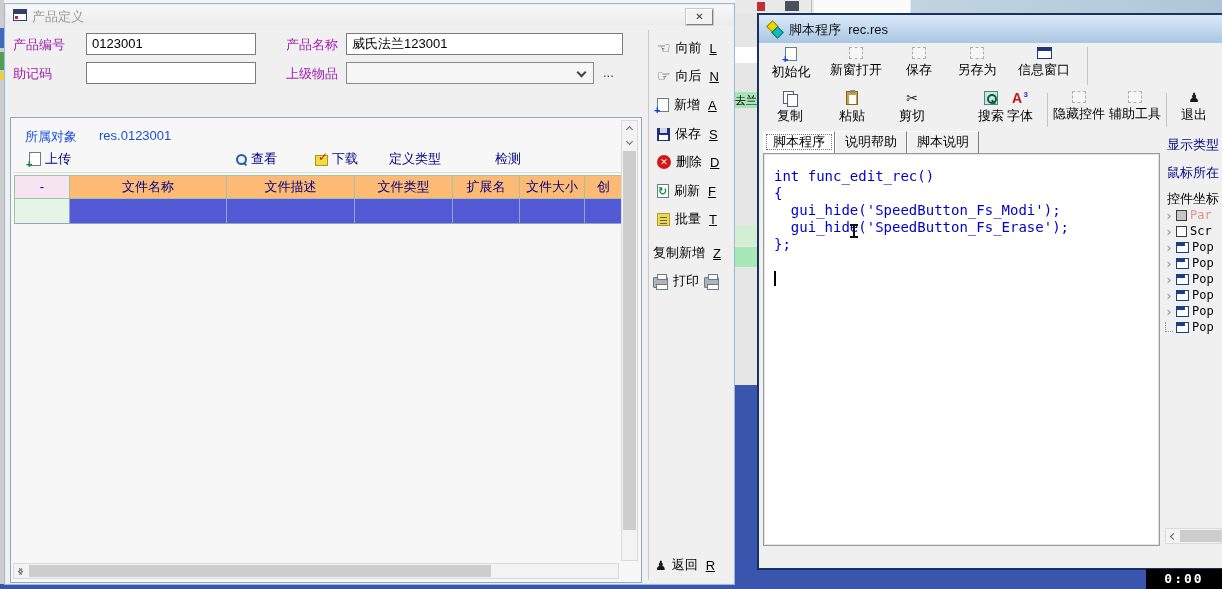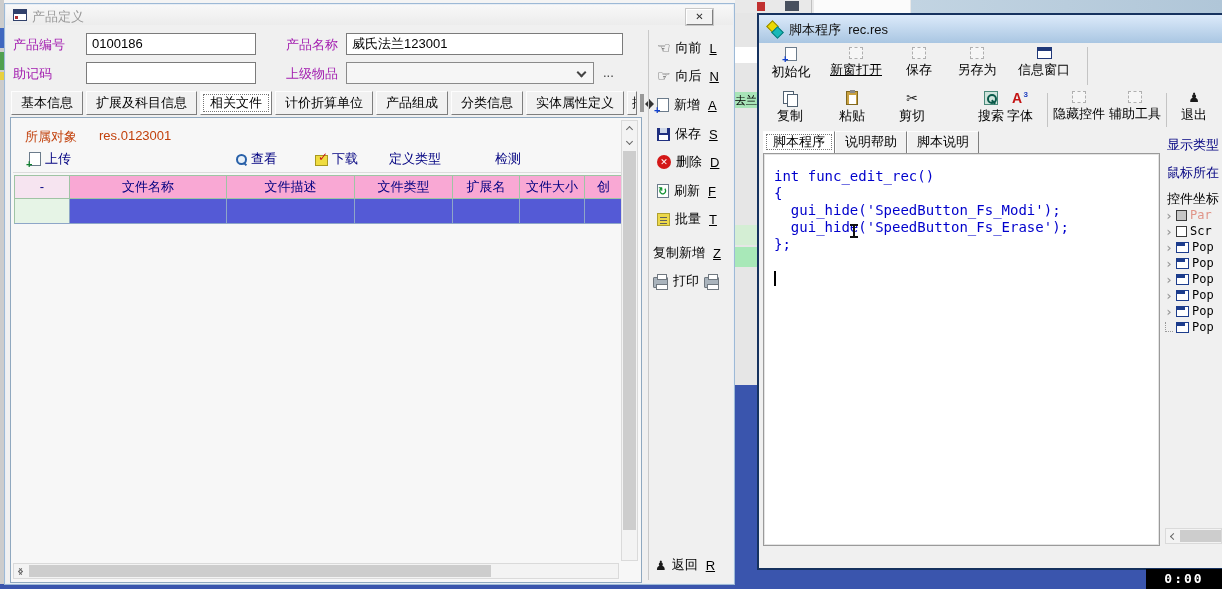--- a/index.html
+++ b/index.html
@@ -31,27 +31,27 @@
         border:1px solid; border-color:#fdfdfd #7e7e7e #7e7e7e #fdfdfd; white-space:nowrap; }
   .tab.sel { background:#fff; outline:1px dotted #777; outline-offset:-4px; }
   .tab.cut { width:24px; padding:0 4px; overflow:hidden; }
   .spin { width:16px; height:18px; margin-top:3px; background:#f0f0f0; border:1px solid #999;
         position:relative; }
   .tri-l, .tri-r, .tri-u, .tri-d { position:absolute; width:0; height:0; }
   .tri-l { left:4px; top:4px; border:5px solid transparent; border-right-color:#333; border-left:none; }
   .tri-r { left:6px; top:4px; border:5px solid transparent; border-left-color:#333; border-right:none; }
   
   #lw-panel { left:5px; top:113px; width:632px; height:466px; border:1px solid #8fa8bf; background:#f7f7f7; }
-  .tealtxt { color:#c2410c; }
+  .tealtxt { color:#1d4ed8; }
   .ptool { font-size:13px; color:#000080; display:flex; align-items:center; gap:4px; }
   #ptool-sep { left:2px; top:54px; right:20px; height:1px; background:#dcdcdc; }
   
   #ftable { left:3px; top:57px; }
   .trow { display:flex; }
-  .hcell { background:#f9a8d4; border:1px solid #9fc4a4; border-left:none; color:#000080;
+  .hcell { background:#fdba74; border:1px solid #9fc4a4; border-left:none; color:#000080;
         height:24px; line-height:22px; text-align:center; font-size:13px; overflow:hidden; }
   .hcell:first-child { border-left:1px solid #9fc4a4; background:#f6e4f0; }
   .dcell { background:#545ad6; border:1px solid #8ea6c8; border-top:none; border-left:none;
         height:25px; }
   .dcell:first-child { border-left:1px solid #9fc4a4; background:#e6f4e6; }
   
   .sb-track { background:#f3f3f3; border:1px solid #dadada; }
   .sb-thumb { background:#cdcdcd; }
   .sb-btn { background:#f3f3f3; position:relative; }
   .chev-s { position:absolute; width:5px; height:5px; border-right:1.5px solid #666; border-bottom:1.5px solid #666; }
@@ -196,49 +196,33 @@
 <div class="abs" id="bluebar-b"></div>
 
 <div class="abs" id="lw">
   <div class="abs" id="lw-titlebar">
     <span class="abs win-ico"></span>
     <span class="abs" id="lw-title">产品定义</span>
     <div class="abs" id="lw-close">✕</div>
   </div>
 
   <span class="abs flabel" style="left:8px;top:32px;">产品编号</span>
-  <div class="abs finput" style="left:81px;top:29px;width:170px;">0100186</div>
+  <div class="abs finput" style="left:81px;top:29px;width:170px;">0123001</div>
   <span class="abs flabel" style="left:281px;top:32px;">产品名称</span>
   <div class="abs finput" style="left:341px;top:29px;width:277px;">威氏法兰123001</div>
 
   <span class="abs flabel" style="left:8px;top:61px;">助记码</span>
   <div class="abs finput" style="left:81px;top:58px;width:170px;"></div>
   <span class="abs flabel" style="left:281px;top:61px;">上级物品</span>
   <div class="abs combo" style="left:341px;top:58px;width:248px;">
     <span></span>
     <span class="chev"></span>
   </div>
   <span class="abs" style="left:598px;top:61px;color:#404040;">...</span>
 
-  <div class="abs" id="lw-tabs">
-    <div class="tab">基本信息</div>
-    <div class="tab">扩展及科目信息</div>
-    <div class="tab sel">相关文件</div>
-    <div class="tab">计价折算单位</div>
-    <div class="tab">产品组成</div>
-    <div class="tab">分类信息</div>
-    <div class="tab">实体属性定义</div>
-    <div class="tab cut">描</div>
-    <div class="spin">
-        <span class="tri-l"></span>
-      </div>
-    <div class="spin">
-        <span class="tri-r"></span>
-      </div>
-  </div>
 
   <div class="abs" id="lw-panel">
     <span class="abs tealtxt" style="left:14px;top:10px;">所属对象</span>
     <span class="abs tealtxt" style="left:88px;top:10px;">res.0123001</span>
 
     <div class="abs ptool" style="left:18px;top:32px;">
       <span class="i-page grn"></span>
       <span>上传</span>
     </div>
     <div class="abs ptool" style="left:224px;top:32px;">
@@ -358,21 +342,21 @@
     <span class="abs i-diam" style="left:8px;top:6px;"></span>
     <span class="abs" id="rw-title">
       <span>脚本程序</span>&nbsp;&nbsp;<span>rec.res</span>
     </span>
   </div>
 
   <div class="abs tb1-btn" style="left:6px;width:52px;">
     <span class="i-page"></span>
     <span>初始化</span>
   </div>
-  <div class="abs tb1-btn" style="left:64px;width:66px;text-decoration:underline;">
+  <div class="abs tb1-btn" style="left:64px;width:66px;">
     <span class="i-grey"></span>
     <span>新窗打开</span>
   </div>
   <div class="abs tb1-btn" style="left:138px;width:44px;">
     <span class="i-grey"></span>
     <span>保存</span>
   </div>
   <div class="abs tb1-btn" style="left:190px;width:56px;">
     <span class="i-grey"></span>
     <span>另存为</span>

